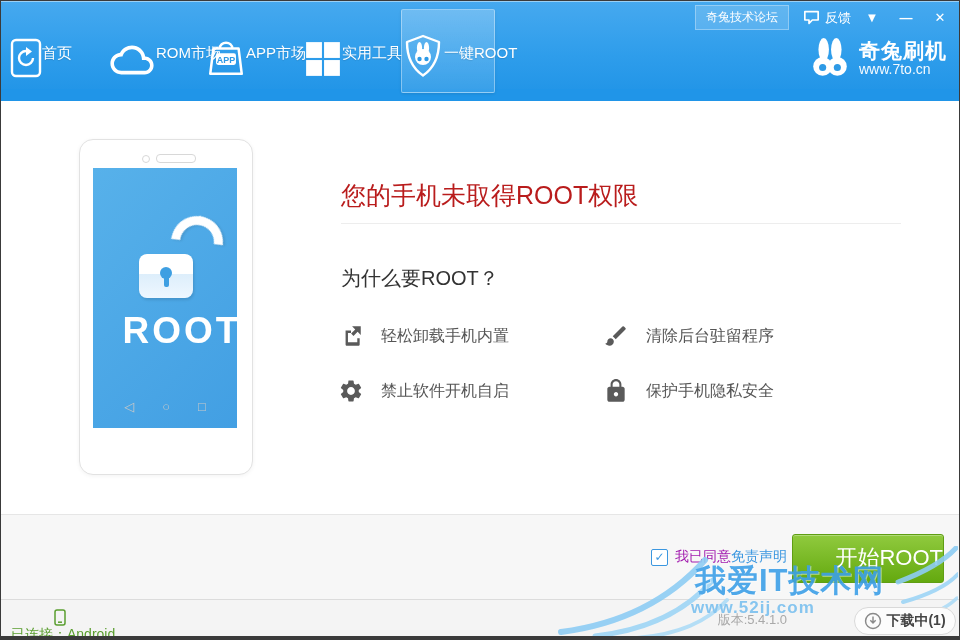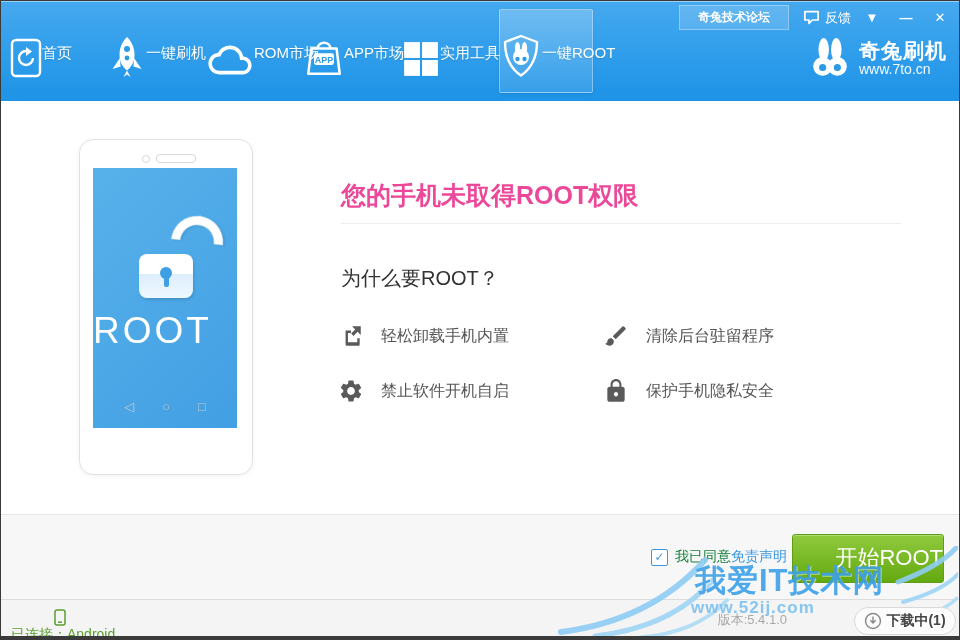--- a/index.html
+++ b/index.html
@@ -16,22 +16,22 @@
     box-shadow:inset 0 1px 0 rgba(255,255,255,.45);}
   .header::after{content:"";position:absolute;left:0;bottom:0;width:100%;height:12px;background:#2095e8;}
   .tabs{position:absolute;left:8px;top:8px;display:flex;z-index:2;}
   .tab{width:94px;height:84px;margin-right:4px;display:flex;flex-direction:row;align-items:center;
     color:#fff;cursor:pointer;border:1px solid transparent;border-radius:2px;box-sizing:border-box;}
   .tab .ticon{height:48px;display:flex;align-items:flex-end;justify-content:center;padding-top:6px;}
   .tab .tlabel{font-size:15px;margin-top:5px;text-shadow:0 1px 1px rgba(0,0,0,.12);white-space:nowrap;text-align:right;}
   .tab.active{background:linear-gradient(rgba(255,255,255,.24),rgba(255,255,255,.10));
     border:1px solid rgba(255,255,255,.38);box-shadow:0 1px 3px rgba(0,0,0,.10);}
   .titlebar{position:absolute;top:4px;right:6px;display:flex;align-items:center;color:#fff;z-index:3;}
-  .forum-btn{font-size:12px;padding:3px 18px;background:rgba(255,255,255,.16);
-    border:1px solid rgba(255,255,255,.32);cursor:pointer;white-space:nowrap;font-weight:bold;}
+  .forum-btn{font-size:12px;padding:3px 10px;background:rgba(255,255,255,.16);
+    border:1px solid rgba(255,255,255,.32);cursor:pointer;white-space:nowrap;}
   .feedback{display:flex;align-items:center;font-size:13px;margin-left:14px;cursor:pointer;}
   .feedback svg{margin-right:5px;}
   .win-btn{width:26px;text-align:center;font-size:13px;font-weight:bold;margin-left:8px;cursor:pointer;}
   .brand{position:absolute;right:12px;top:36px;display:flex;align-items:center;color:#fff;z-index:2;}
   .brand-text{margin-left:8px;line-height:1.1;}
   .brand-name{font-size:21px;font-weight:bold;letter-spacing:1px;}
   .brand-url{font-size:14px;opacity:.95;}
   
   .phone{position:absolute;left:78px;top:138px;width:172px;height:334px;background:#fff;
     border:1px solid #e2e2e2;border-radius:14px;box-shadow:0 1px 4px rgba(0,0,0,.05);}
@@ -40,38 +40,38 @@
   .screen{position:absolute;left:13px;top:28px;width:144px;height:260px;
     background:linear-gradient(135deg,#57b1ea 0%,#429fe3 100%);overflow:hidden;}
   .lock-body{position:absolute;left:46px;top:86px;width:54px;height:44px;border-radius:8px;
     background:linear-gradient(#ffffff 0%,#ffffff 45%,#ddeefb 46%,#eef7ff 100%);
     box-shadow:1px 2px 3px rgba(0,0,0,.12);}
   .keyhole-c{position:absolute;left:21px;top:13px;width:12px;height:12px;border-radius:50%;background:#3e9fe2;}
   .keyhole-s{position:absolute;left:24.5px;top:21px;width:5px;height:12px;background:#3e9fe2;border-radius:2px;}
   .shackle{position:absolute;left:78px;top:48px;width:34px;height:34px;border:9px solid #fff;border-radius:50%;
     border-bottom-color:transparent;border-left-color:transparent;transform:rotate(-38deg);
     filter:drop-shadow(1px 2px 1px rgba(0,0,0,.10));}
-  .root-text{position:absolute;left:0;width:100%;top:142px;text-align:left;color:#fff;
-    font-size:37px;font-weight:400;letter-spacing:3px;}
+  .root-text{position:absolute;left:0;width:100%;top:142px;text-align:center;color:#fff;
+    font-size:37px;font-weight:700;letter-spacing:3px;padding-left:17px;}
   .phone-nav{position:absolute;left:0;bottom:14px;width:100%;display:flex;justify-content:center;
     gap:28px;color:#c8c8c8;font-size:13px;}
   
-  .page-title{position:absolute;left:340px;top:178px;font-size:25px;font-weight:bold;color:#ec4899;}
+  .page-title{position:absolute;left:340px;top:178px;font-size:25px;font-weight:normal;color:#b91c1c;}
   .title-divider{position:absolute;left:340px;top:222px;width:560px;height:1px;background:#ededed;}
   .why-title{position:absolute;left:340px;top:264px;font-size:20px;color:#333;}
   .features{position:absolute;left:335px;top:320px;display:grid;grid-template-columns:265px 265px;grid-row-gap:25px;}
   .feature{display:flex;align-items:center;height:30px;}
   .feature .ficon{width:30px;height:30px;margin-right:15px;display:flex;align-items:center;justify-content:center;}
   .feature .flabel{font-size:16px;color:#555;white-space:nowrap;}
   
   .action-bar{position:absolute;left:0;top:513px;width:100%;height:85px;background:#f7f7f7;border-top:1px solid #e6e6e6;box-sizing:border-box;}
   .agree-row{position:absolute;right:172px;top:33px;display:flex;align-items:center;}
   .checkbox{width:15px;height:15px;border:1px solid #3b97e0;background:#fff;border-radius:2px;
     color:#3b97e0;font-size:12px;font-weight:bold;line-height:14px;text-align:center;cursor:pointer;}
-  .agree-label{font-size:14px;color:#15803d;margin-left:7px;white-space:nowrap;}
+  .agree-label{font-size:14px;color:#a21caf;margin-left:7px;white-space:nowrap;}
   .disclaimer-link{font-size:14px;color:#3b97e0;cursor:pointer;white-space:nowrap;}
   .start-btn{position:absolute;right:15px;top:19px;width:150px;height:47px;
     background:linear-gradient(#90ca3e,#64a90f);border:1px solid #5f9e13;border-radius:3px;
     color:#fff;font-size:22px;text-align:right;line-height:45px;cursor:pointer;
     box-shadow:inset 0 1px 0 rgba(255,255,255,.3);}
   
   .status-bar{position:absolute;left:0;top:598px;width:100%;height:37px;background:#f4f4f4;border-top:1px solid #dcdcdc;box-sizing:border-box;}
   .conn{position:absolute;left:10px;top:9px;display:flex;align-items:center;font-size:14px;color:#5a9e2f;flex-direction:column;}
   .conn svg{margin-right:7px;}
   .version{position:absolute;right:172px;top:11px;font-size:13px;color:#a9a9a9;z-index:4;}
@@ -98,33 +98,20 @@
         <span class="ticon">
           <svg width="32" height="40" viewBox="0 0 32 40">
             <rect x="2" y="2" width="28" height="36" rx="4" fill="none" stroke="#fff" stroke-width="2.4"></rect>
             <path d="M16 13 a7 7 0 1 0 7 7" fill="none" stroke="#fff" stroke-width="2.4"></path>
             <path d="M16 9 l6 4.5 -6 4.5 z" fill="#fff"></path>
           </svg>
         </span>
         <span class="tlabel">首页</span>
       </div>
 
-      <div class="tab">
-        <span class="ticon">
-          <svg width="38" height="42" viewBox="0 0 36 42">
-            <path d="M18 1 C23.5 6.5 25.5 13 25.5 19 C25.5 26 22 31.5 18 34.5 C14 31.5 10.5 26 10.5 19 C10.5 13 12.5 6.5 18 1 Z" fill="#fff"></path>
-            <circle cx="18" cy="13" r="3" fill="#2d9ae6"></circle>
-            <circle cx="18" cy="22" r="2.4" fill="#2d9ae6"></circle>
-            <path d="M11 22 L3.5 33 L11.5 30.5 Z" fill="#fff"></path>
-            <path d="M25 22 L32.5 33 L24.5 30.5 Z" fill="#fff"></path>
-            <path d="M18 34.5 L14.5 41 L18 38.6 L21.5 41 Z" fill="#fff"></path>
-          </svg>
-        </span>
-        <span class="tlabel">一键刷机</span>
-      </div>
 
       <div class="tab">
         <span class="ticon">
           <svg width="48" height="36" viewBox="0 2 24 20">
             <path d="M19.35 10.04C18.67 6.59 15.64 4 12 4 9.11 4 6.6 5.64 5.35 8.04 2.34 8.36 0 10.91 0 14c0 3.31 2.69 6 6 6h13c2.76 0 5-2.24 5-5 0-2.64-2.05-4.78-4.65-4.96zM19 18H6c-2.21 0-4-1.79-4-4s1.79-4 4-4h.71C7.37 7.69 9.48 6 12 6c3.04 0 5.5 2.46 5.5 5.5v.5H19c1.66 0 3 1.34 3 3s-1.34 3-3 3z" fill="#fff"></path>
           </svg>
         </span>
         <span class="tlabel">ROM市场</span>
       </div>
 

